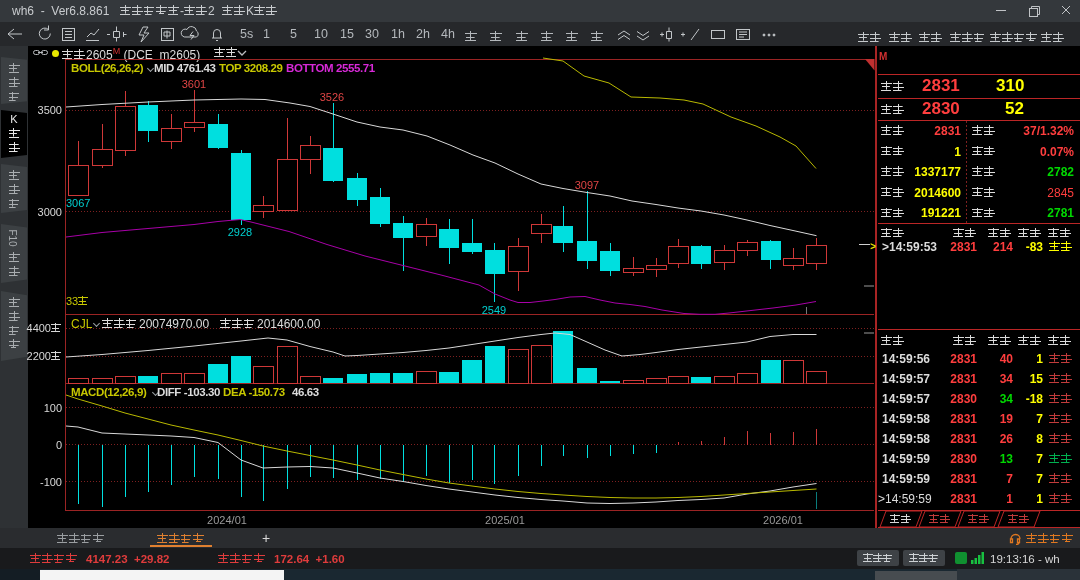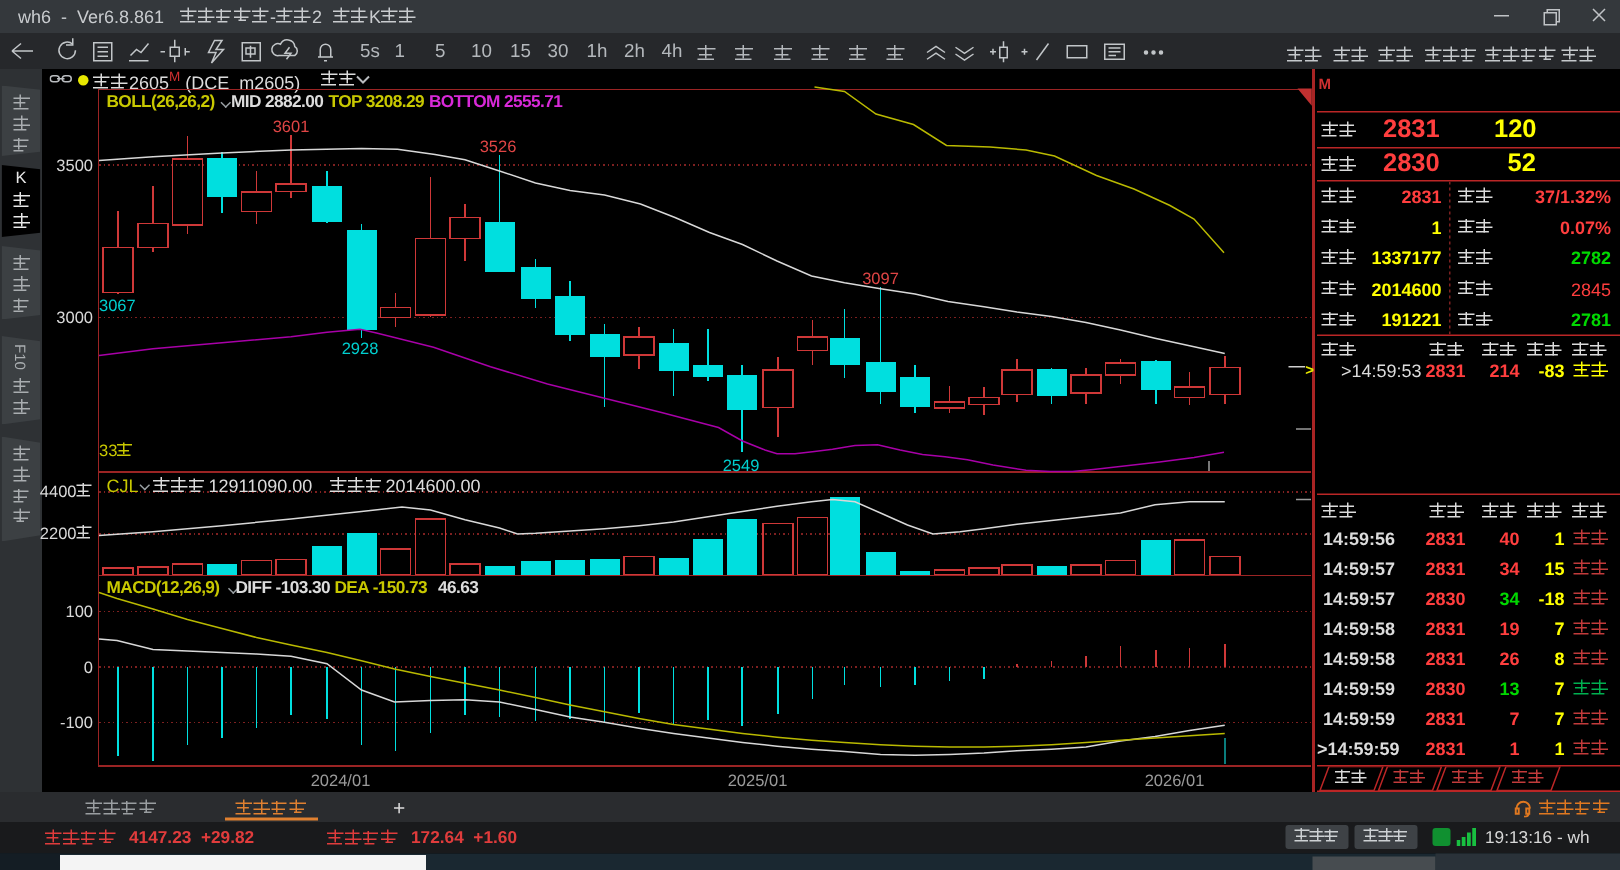--- a/index.html
+++ b/index.html
@@ -324,30 +324,30 @@
     <text x="505" y="524" fill="#9a9a9a" text-anchor="middle" style="font:11px 'Liberation Sans',sans-serif">2025/01</text>
     <text x="783" y="524" fill="#9a9a9a" text-anchor="middle" style="font:11px 'Liberation Sans',sans-serif">2026/01</text>
     <line x1="859" y1="244.5" x2="870" y2="244.5" stroke="#cfcfcf"></line>
     <line x1="864" y1="286" x2="874" y2="286" stroke="#9a9a9a"></line>
     <line x1="864" y1="333" x2="874" y2="333" stroke="#9a9a9a"></line>
     <text x="876" y="250" fill="#e8e800" text-anchor="end" style="font:10px 'Liberation Sans',sans-serif;font-weight:bold">&gt;</text>
   </svg>
 <div class="ab" style="left:0;top:62px;font-size:11.5px;font-weight:bold;letter-spacing:-0.4px;height:14px">
     <span class="ab" style="left:71px;color:#c8c800">BOLL(26,26,2)</span>
     <span class="ab cv" style="left:145px;top:4px"></span>
-    <span class="ab" style="left:154px;color:#dcdcdc">MID 2882.00</span>
+    <span class="ab" style="left:154px;color:#dcdcdc">MID 4761.43</span>
     <span class="ab" style="left:219px;color:#c8c800">TOP 3208.29</span>
     <span class="ab" style="left:286px;color:#d829d8">BOTTOM 2555.71</span>
   </div>
 <div class="ab" style="left:66px;top:295px;font-size:11px;color:#c8c800">33<i class="hz a" style="width:10px;height:10px;margin-right:1px"></i></div>
 <div class="ab" style="left:0;top:317px;font-size:12px;height:14px">
     <span class="ab" style="left:71px;color:#c8c800">CJL</span>
     <span class="ab cv" style="left:91px;top:4px"></span>
     <span class="ab" style="left:102px;color:#dcdcdc"><i class="hz a" style="width:11px;height:11px;margin-right:1px"></i><i class="hz b" style="width:11px;height:11px;margin-right:1px"></i><i class="hz c" style="width:11px;height:11px;margin-right:1px"></i></span>
-    <span class="ab" style="left:139px;color:#dcdcdc">12911090.00</span>
+    <span class="ab" style="left:139px;color:#dcdcdc">20074970.00</span>
     <span class="ab" style="left:220px;color:#dcdcdc"><i class="hz a" style="width:11px;height:11px;margin-right:1px"></i><i class="hz b" style="width:11px;height:11px;margin-right:1px"></i><i class="hz c" style="width:11px;height:11px;margin-right:1px"></i></span>
     <span class="ab" style="left:257px;color:#dcdcdc">2014600.00</span>
   </div>
 <div class="ab" style="left:0;top:386px;font-size:11.5px;font-weight:bold;letter-spacing:-0.4px;height:14px">
     <span class="ab" style="left:71px;color:#c8c800">MACD(12,26,9)</span>
     <span class="ab cv" style="left:150px;top:4px"></span>
     <span class="ab" style="left:157px;color:#dcdcdc">DIFF -103.30</span>
     <span class="ab" style="left:223px;color:#c8c800">DEA -150.73</span>
     <span class="ab" style="left:292px;color:#dcdcdc">46.63</span>
   </div>
@@ -356,21 +356,21 @@
 <div class="ab" style="left:878px;top:46px;width:202px;height:482px;background:#000;font-size:12px">
     <div class="ab" style="left:0px;top:28px;width:202px;height:1px;background:#bb2626"></div>
     <div class="ab" style="left:0px;top:51.5px;width:202px;height:1px;background:#bb2626"></div>
     <div class="ab" style="left:0px;top:74px;width:202px;height:1px;background:#bb2626"></div>
     <div class="ab" style="left:0px;top:177px;width:202px;height:1px;background:#bb2626"></div>
     <div class="ab" style="left:0px;top:283px;width:202px;height:1px;background:#bb2626"></div>
     <div class="ab" style="left:0px;top:464px;width:202px;height:1px;background:#bb2626"></div>
     <div class="ab" style="left:1px;top:5px;color:#d03030;font-size:10px;font-weight:bold">M</div>
     <div class="ab" style="left:3px;top:34px;color:#dcdcdc"><i class="hz a" style="width:11px;height:11px;margin-right:1px"></i><i class="hz b" style="width:11px;height:11px;margin-right:1px"></i></div>
     <div class="ab" style="left:44px;top:30px;color:#ff3e3e;font-size:17px;font-weight:bold">2831</div>
-    <div class="ab" style="left:118px;top:30px;color:#ffff00;font-size:17px;font-weight:bold">120</div>
+    <div class="ab" style="left:118px;top:30px;color:#ffff00;font-size:17px;font-weight:bold">310</div>
     <div class="ab" style="left:3px;top:57px;color:#dcdcdc"><i class="hz a" style="width:11px;height:11px;margin-right:1px"></i><i class="hz b" style="width:11px;height:11px;margin-right:1px"></i></div>
     <div class="ab" style="left:44px;top:53px;color:#ff3e3e;font-size:17px;font-weight:bold">2830</div>
     <div class="ab" style="left:127px;top:53px;color:#ffff00;font-size:17px;font-weight:bold">52</div>
     <div class="ab" style="left:3px;top:78.0px;color:#dcdcdc"><i class="hz a" style="width:11px;height:11px;margin-right:1px"></i><i class="hz b" style="width:11px;height:11px;margin-right:1px"></i></div>
     <div class="ab" style="left:8px;top:78.0px;width:75px;text-align:right;color:#ff3e3e;font-weight:bold">2831</div>
     <div class="ab" style="left:94px;top:78.0px;color:#dcdcdc"><i class="hz a" style="width:11px;height:11px;margin-right:1px"></i><i class="hz b" style="width:11px;height:11px;margin-right:1px"></i></div>
     <div class="ab" style="left:120px;top:78.0px;width:76px;text-align:right;color:#ff3e3e;font-weight:bold">37/1.32%</div>
     <div class="ab" style="left:3px;top:98.6px;color:#dcdcdc"><i class="hz a" style="width:11px;height:11px;margin-right:1px"></i><i class="hz b" style="width:11px;height:11px;margin-right:1px"></i></div>
     <div class="ab" style="left:8px;top:98.6px;width:75px;text-align:right;color:#ffff00;font-weight:bold">1</div>
     <div class="ab" style="left:94px;top:98.6px;color:#dcdcdc"><i class="hz a" style="width:11px;height:11px;margin-right:1px"></i><i class="hz b" style="width:11px;height:11px;margin-right:1px"></i></div>
@@ -386,21 +386,21 @@
     <div class="ab" style="left:3px;top:160.4px;color:#dcdcdc"><i class="hz a" style="width:11px;height:11px;margin-right:1px"></i><i class="hz b" style="width:11px;height:11px;margin-right:1px"></i></div>
     <div class="ab" style="left:8px;top:160.4px;width:75px;text-align:right;color:#ffff00;font-weight:bold">191221</div>
     <div class="ab" style="left:94px;top:160.4px;color:#dcdcdc"><i class="hz a" style="width:11px;height:11px;margin-right:1px"></i><i class="hz b" style="width:11px;height:11px;margin-right:1px"></i></div>
     <div class="ab" style="left:120px;top:160.4px;width:76px;text-align:right;color:#00d800;font-weight:bold">2781</div>
     <div class="ab" style="left:88px;top:75px;width:1px;height:102px;background-image:linear-gradient(#7e2020 50%,transparent 50%);background-size:1px 4px"></div>
     <div class="ab" style="left:3px;top:180.5px;color:#dcdcdc"><i class="hz a" style="width:11px;height:11px;margin-right:1px"></i><i class="hz b" style="width:11px;height:11px;margin-right:1px"></i></div>
     <div class="ab" style="left:75px;top:180.5px;color:#dcdcdc"><i class="hz a" style="width:11px;height:11px;margin-right:1px"></i><i class="hz b" style="width:11px;height:11px;margin-right:1px"></i></div>
     <div class="ab" style="left:110px;top:180.5px;color:#dcdcdc"><i class="hz a" style="width:11px;height:11px;margin-right:1px"></i><i class="hz b" style="width:11px;height:11px;margin-right:1px"></i></div>
     <div class="ab" style="left:140px;top:180.5px;color:#dcdcdc"><i class="hz a" style="width:11px;height:11px;margin-right:1px"></i><i class="hz b" style="width:11px;height:11px;margin-right:1px"></i></div>
     <div class="ab" style="left:170px;top:180.5px;color:#dcdcdc"><i class="hz a" style="width:11px;height:11px;margin-right:1px"></i><i class="hz b" style="width:11px;height:11px;margin-right:1px"></i></div>
-    <div class="ab" style="left:16px;top:194px;color:#dcdcdc;font-weight:normal">&gt;14:59:53</div>
+    <div class="ab" style="left:4px;top:194px;color:#dcdcdc;font-weight:bold">&gt;14:59:53</div>
     <div class="ab" style="left:62px;top:194px;width:37px;text-align:right;color:#ff3e3e;font-weight:bold">2831</div>
     <div class="ab" style="left:105px;top:194px;width:30px;text-align:right;color:#ff3e3e;font-weight:bold">214</div>
     <div class="ab" style="left:135px;top:194px;width:30px;text-align:right;color:#ffff00;font-weight:bold">-83</div>
     <div class="ab" style="left:171px;top:194px;color:#ffff00"><i class="hz a" style="width:11px;height:11px;margin-right:1px"></i><i class="hz b" style="width:11px;height:11px;margin-right:1px"></i></div>
     <div class="ab" style="left:3px;top:288px;color:#dcdcdc"><i class="hz a" style="width:11px;height:11px;margin-right:1px"></i><i class="hz b" style="width:11px;height:11px;margin-right:1px"></i></div>
     <div class="ab" style="left:75px;top:288px;color:#dcdcdc"><i class="hz a" style="width:11px;height:11px;margin-right:1px"></i><i class="hz b" style="width:11px;height:11px;margin-right:1px"></i></div>
     <div class="ab" style="left:110px;top:288px;color:#dcdcdc"><i class="hz a" style="width:11px;height:11px;margin-right:1px"></i><i class="hz b" style="width:11px;height:11px;margin-right:1px"></i></div>
     <div class="ab" style="left:140px;top:288px;color:#dcdcdc"><i class="hz a" style="width:11px;height:11px;margin-right:1px"></i><i class="hz b" style="width:11px;height:11px;margin-right:1px"></i></div>
     <div class="ab" style="left:170px;top:288px;color:#dcdcdc"><i class="hz a" style="width:11px;height:11px;margin-right:1px"></i><i class="hz b" style="width:11px;height:11px;margin-right:1px"></i></div>
     <div class="ab" style="left:4px;top:306px;color:#dcdcdc;font-weight:bold">14:59:56</div>
@@ -431,21 +431,21 @@
     <div class="ab" style="left:4px;top:406px;color:#dcdcdc;font-weight:bold">14:59:59</div>
     <div class="ab" style="left:62px;top:406px;width:37px;text-align:right;color:#ff3e3e;font-weight:bold">2830</div>
     <div class="ab" style="left:105px;top:406px;width:30px;text-align:right;color:#00d800;font-weight:bold">13</div>
     <div class="ab" style="left:135px;top:406px;width:30px;text-align:right;color:#ffff00;font-weight:bold">7</div>
     <div class="ab" style="left:171px;top:406px;color:#00b050"><i class="hz a" style="width:11px;height:11px;margin-right:1px"></i><i class="hz b" style="width:11px;height:11px;margin-right:1px"></i></div>
     <div class="ab" style="left:4px;top:426px;color:#dcdcdc;font-weight:bold">14:59:59</div>
     <div class="ab" style="left:62px;top:426px;width:37px;text-align:right;color:#ff3e3e;font-weight:bold">2831</div>
     <div class="ab" style="left:105px;top:426px;width:30px;text-align:right;color:#ff3e3e;font-weight:bold">7</div>
     <div class="ab" style="left:135px;top:426px;width:30px;text-align:right;color:#ffff00;font-weight:bold">7</div>
     <div class="ab" style="left:171px;top:426px;color:#c23b3b"><i class="hz a" style="width:11px;height:11px;margin-right:1px"></i><i class="hz b" style="width:11px;height:11px;margin-right:1px"></i></div>
-    <div class="ab" style="left:0px;top:446px;color:#dcdcdc;font-weight:bold">&gt;14:59:59</div>
+    <div class="ab" style="left:0px;top:446px;color:#dcdcdc;font-weight:normal">&gt;14:59:59</div>
     <div class="ab" style="left:62px;top:446px;width:37px;text-align:right;color:#ff3e3e;font-weight:bold">2831</div>
     <div class="ab" style="left:105px;top:446px;width:30px;text-align:right;color:#ff3e3e;font-weight:bold">1</div>
     <div class="ab" style="left:135px;top:446px;width:30px;text-align:right;color:#ffff00;font-weight:bold">1</div>
     <div class="ab" style="left:171px;top:446px;color:#c23b3b"><i class="hz a" style="width:11px;height:11px;margin-right:1px"></i><i class="hz b" style="width:11px;height:11px;margin-right:1px"></i></div>
     <svg class="ab" style="left:0;top:465px" width="202" height="17" viewBox="0 0 202 17" fill="none" stroke="#bb2626">
       <path d="M8,0 L44,0 L38,16 L2,16 Z"></path>
       <path d="M47,0 L83,0 L77,16 L41,16 Z"></path>
       <path d="M86,0 L122,0 L116,16 L80,16 Z"></path>
       <path d="M126,0 L162,0 L156,16 L120,16 Z"></path>
       <line x1="0" y1="16.5" x2="202" y2="16.5"></line>

